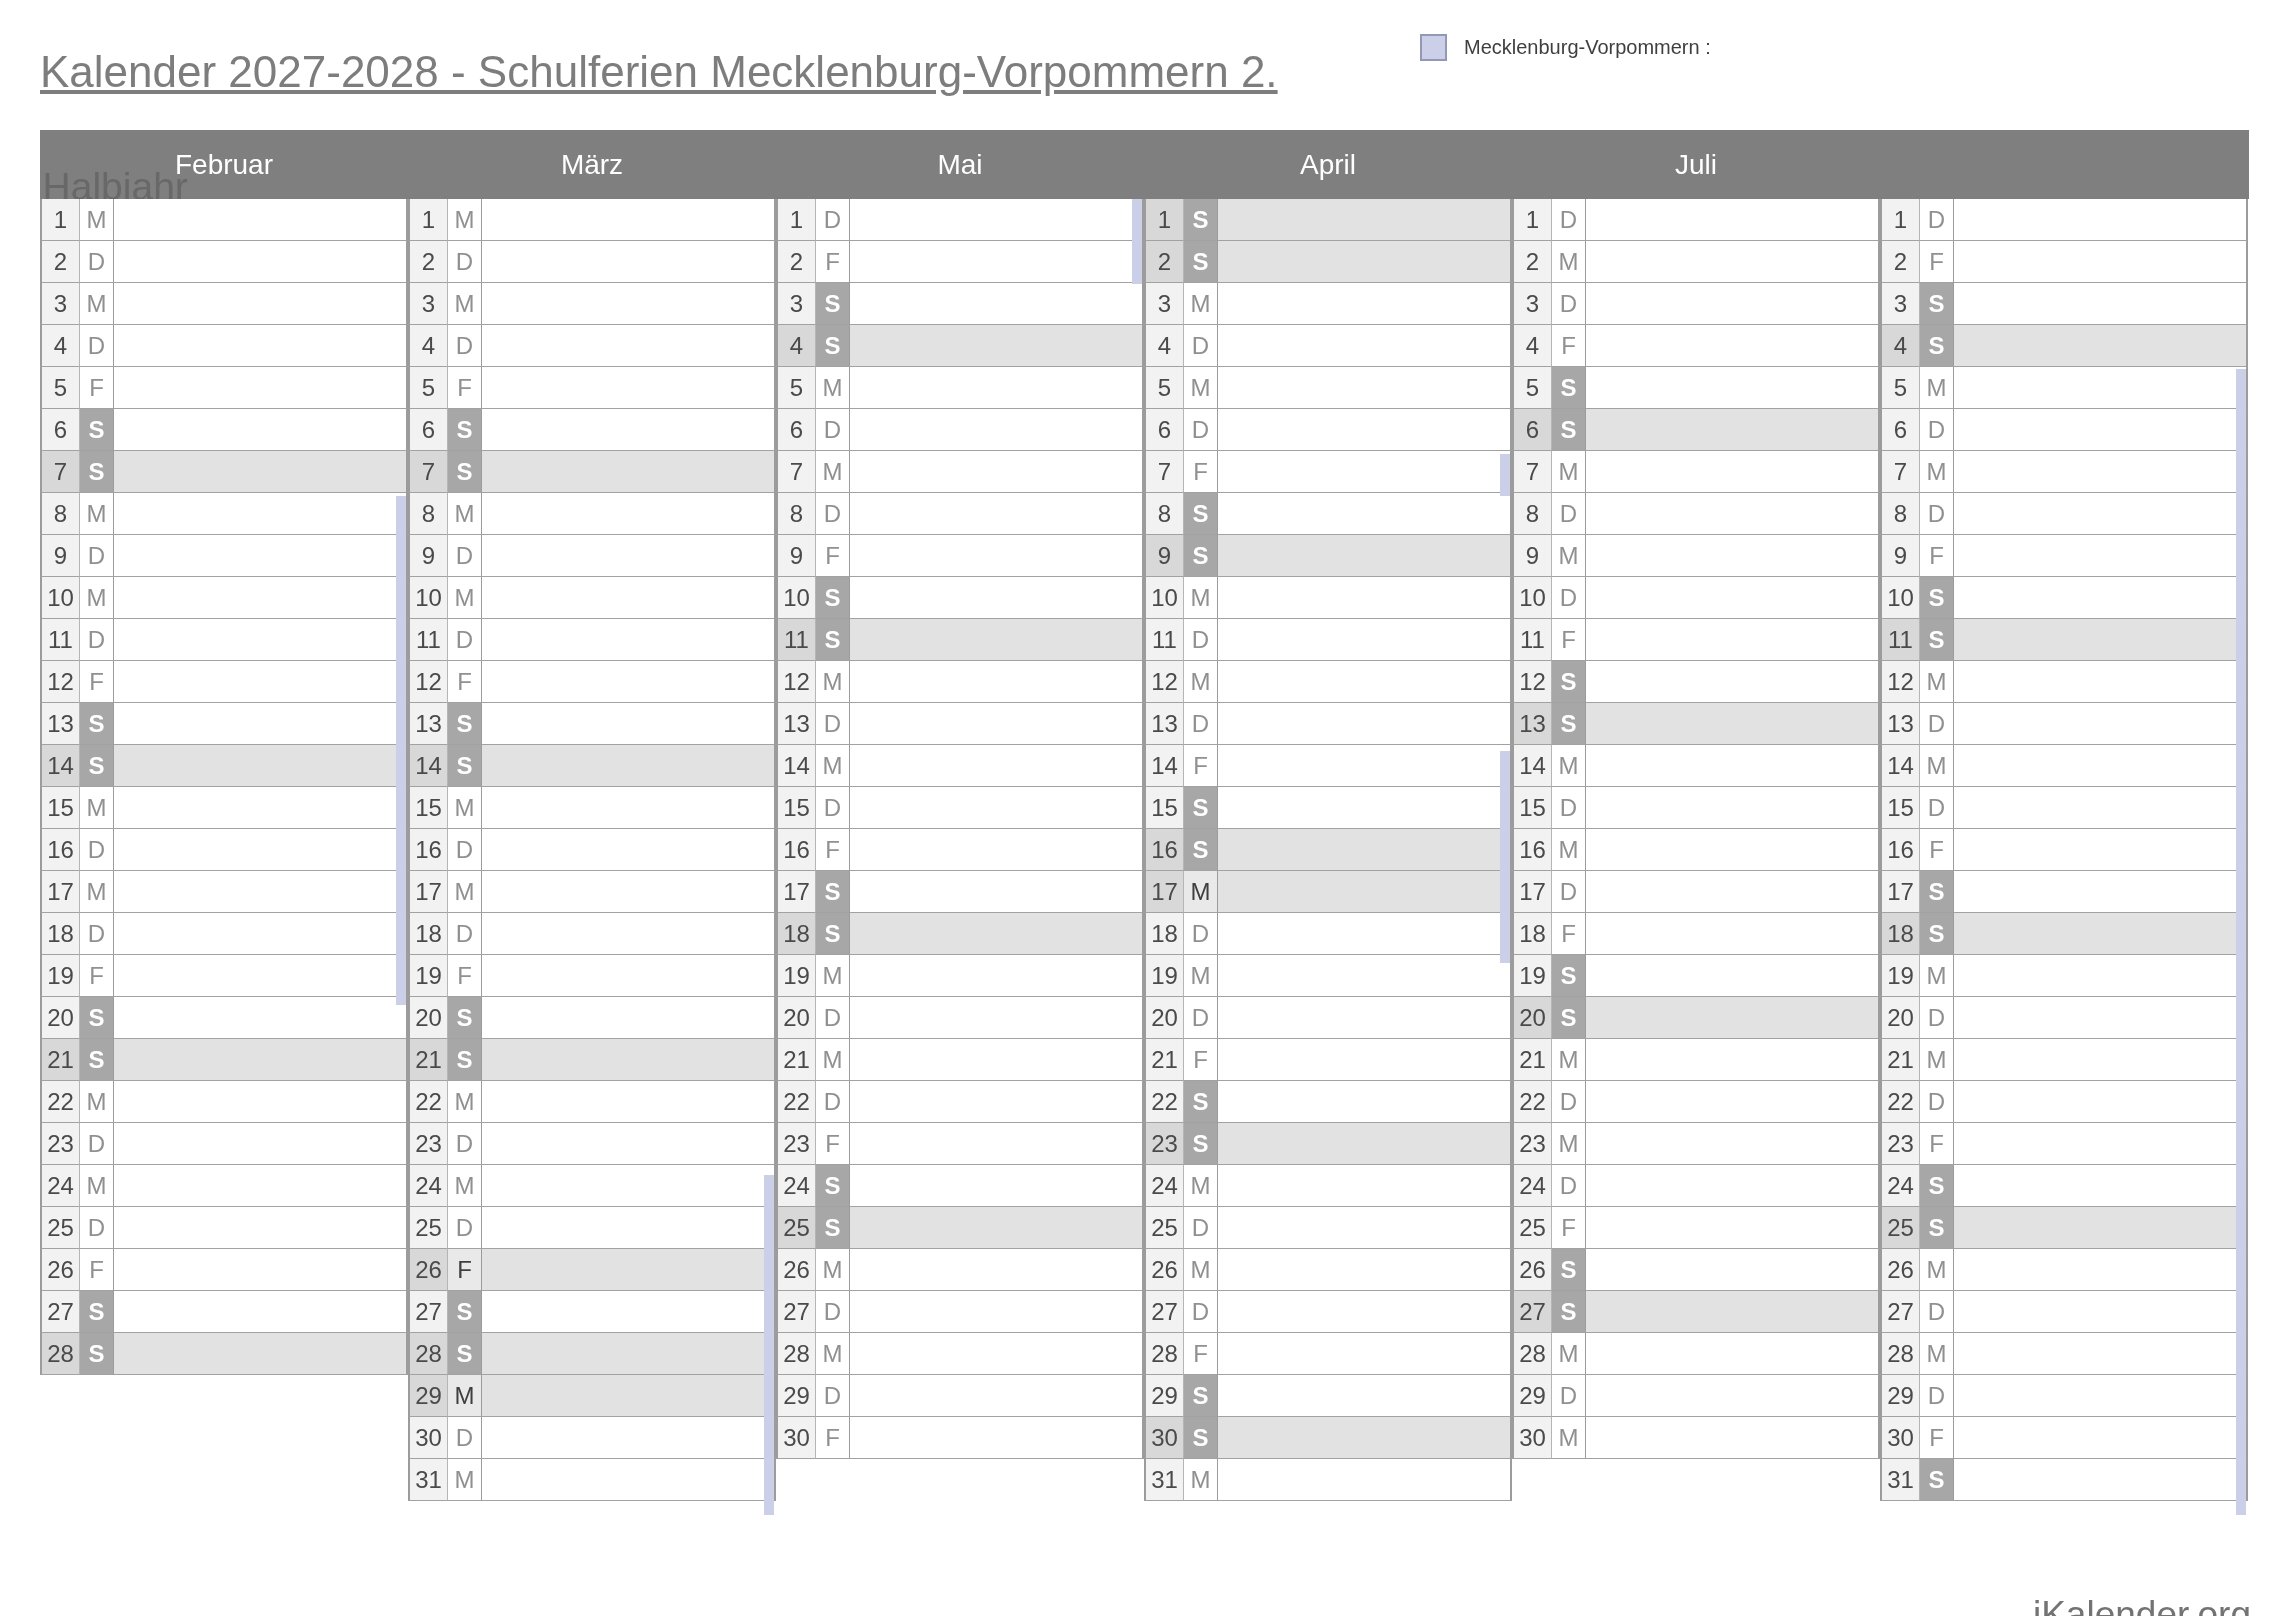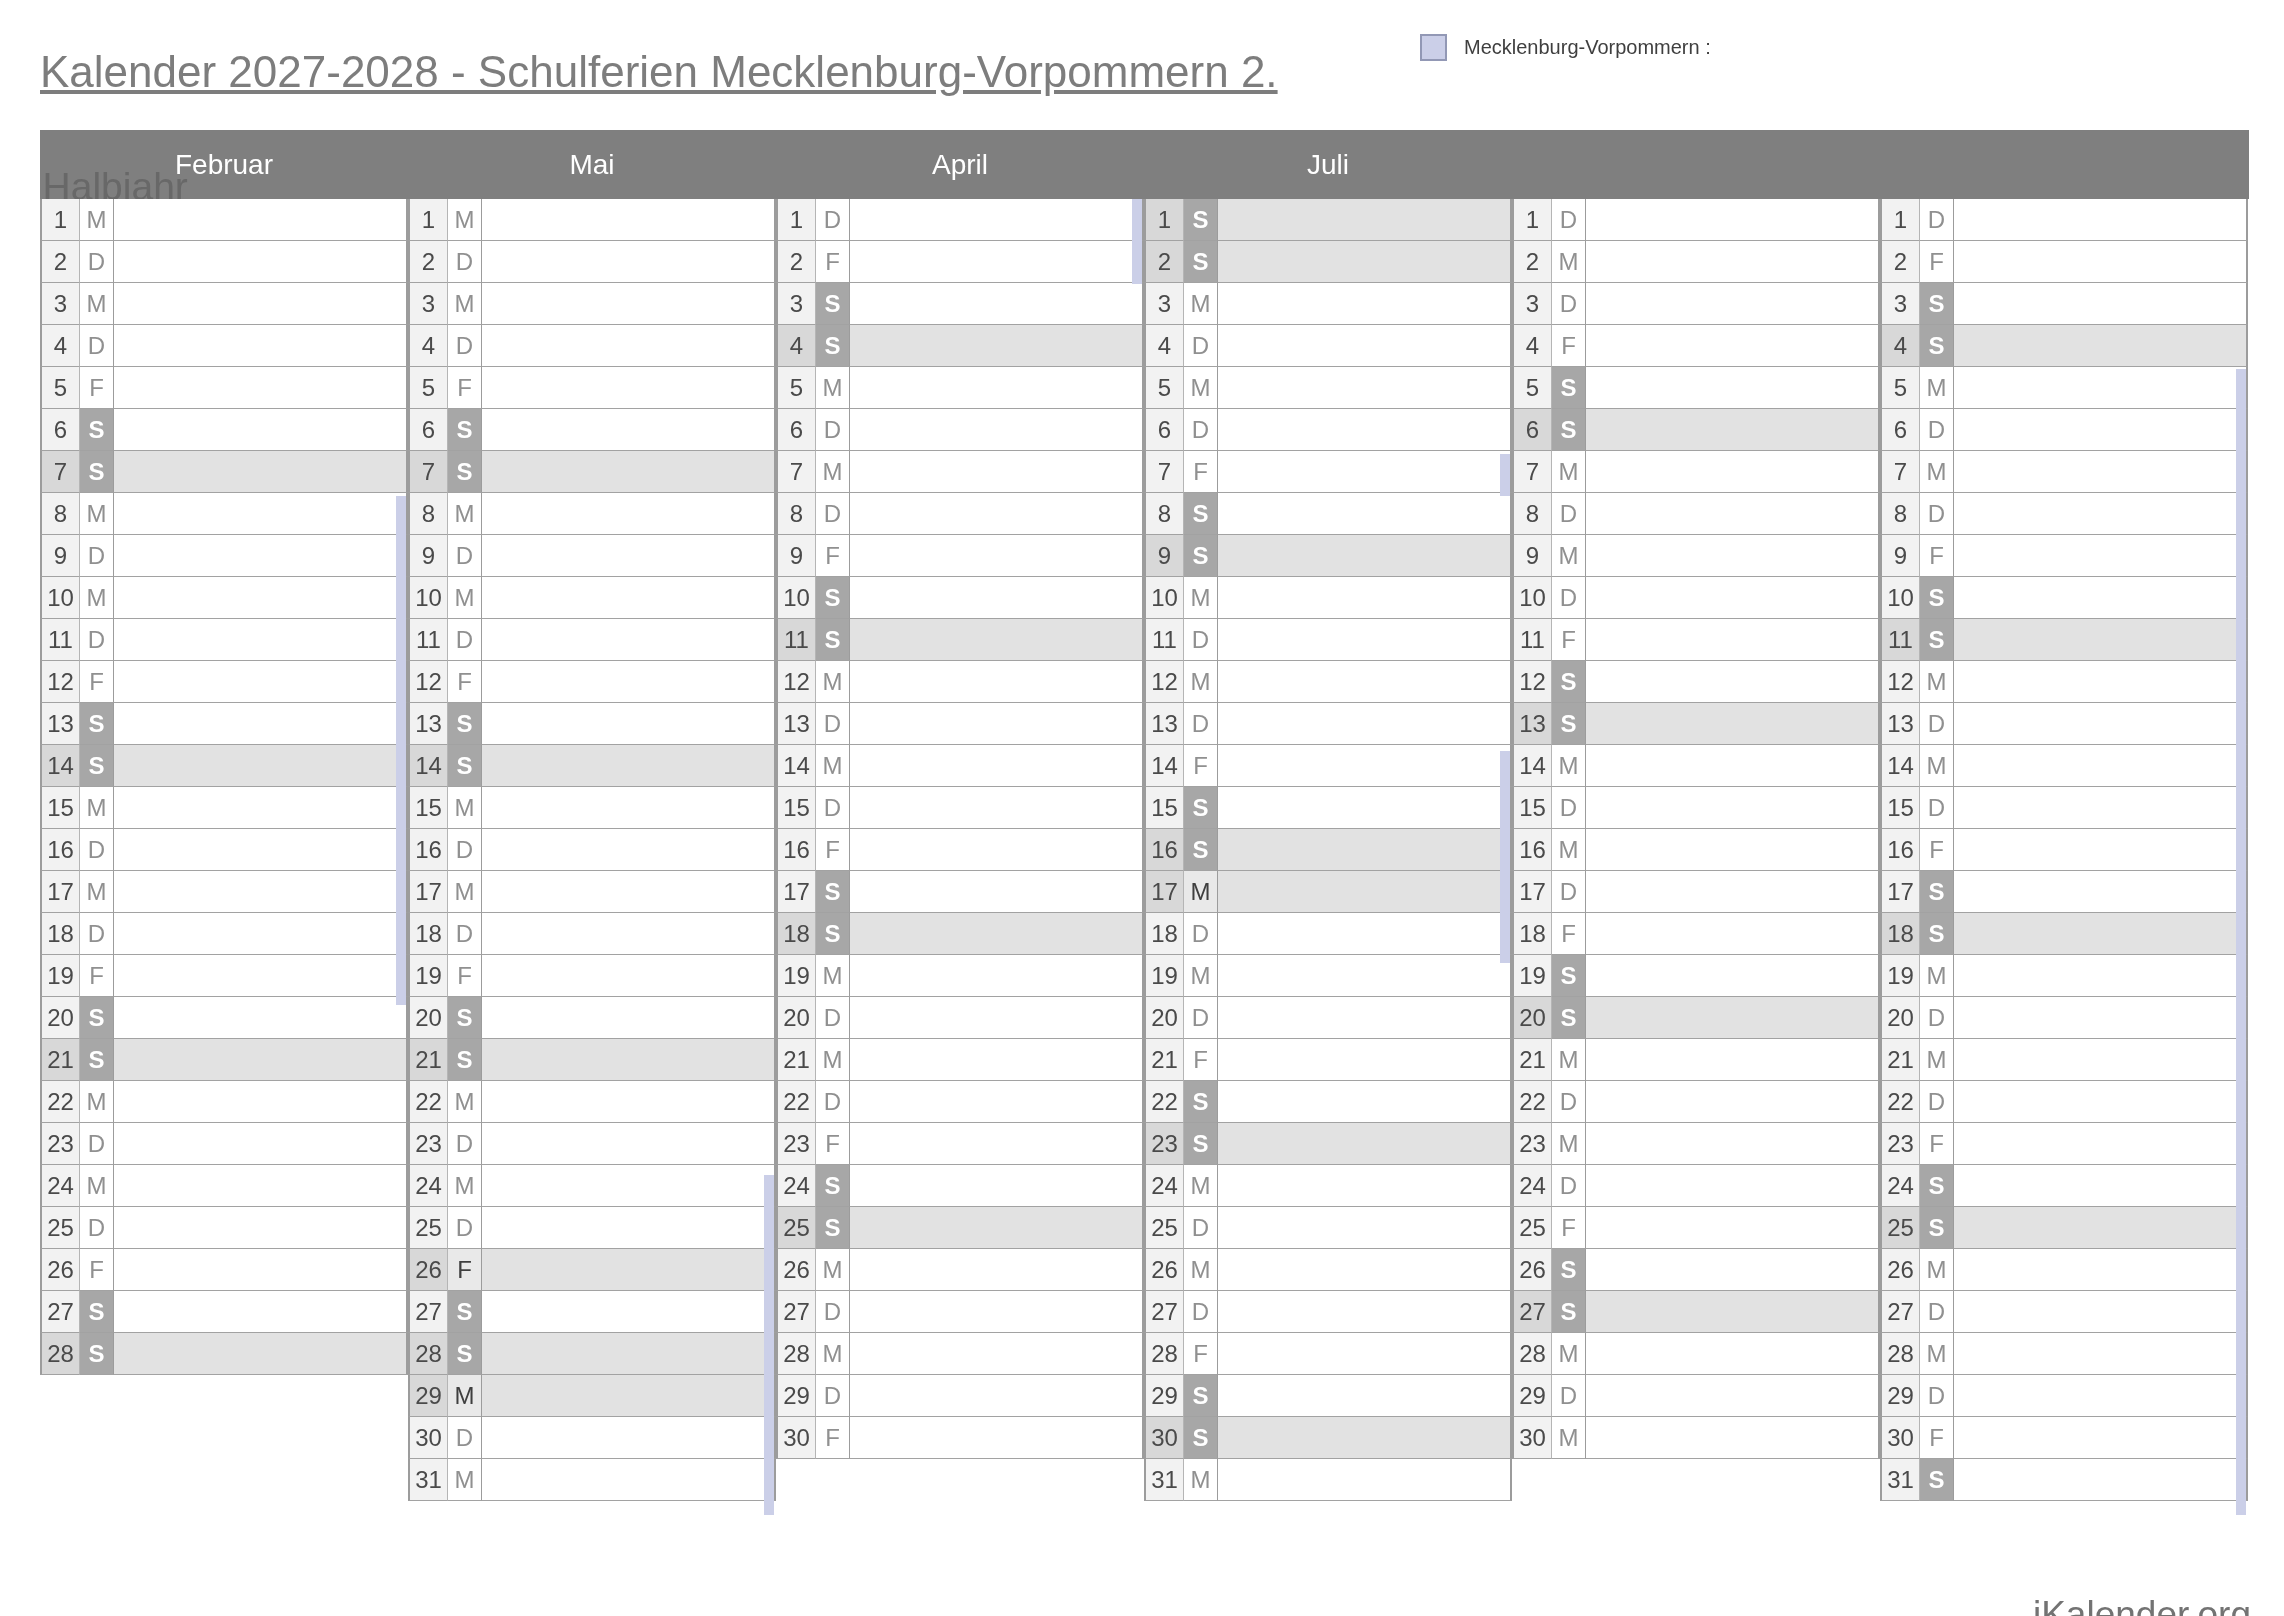--- a/index.html
+++ b/index.html
@@ -39,20 +39,21 @@
 
   <div class="legend">
     <div class="legend-swatch" style="background: rgb(203, 207, 232);"></div>
     <div class="legend-label">Mecklenburg-Vorpommern :</div>
   </div>
 
   <div class="grid">
     <div class="header-row" id="header-row" style="background: rgb(127, 127, 127);">
       <span class="watermark">Halbjahr</span>
     <div class="month-header">Februar</div>
+        <div class="month-header">März</div>
         <div class="month-header">Mai</div>
         <div class="month-header">April</div>
         <div class="month-header">Juli</div>
       </div>
     <div class="body-row" id="body-row">
         <div class="month-body">
           <div class="day-row">
             <div class="cell num">1</div>
             <div class="cell wd">M</div>
             <div class="cell event"></div>

